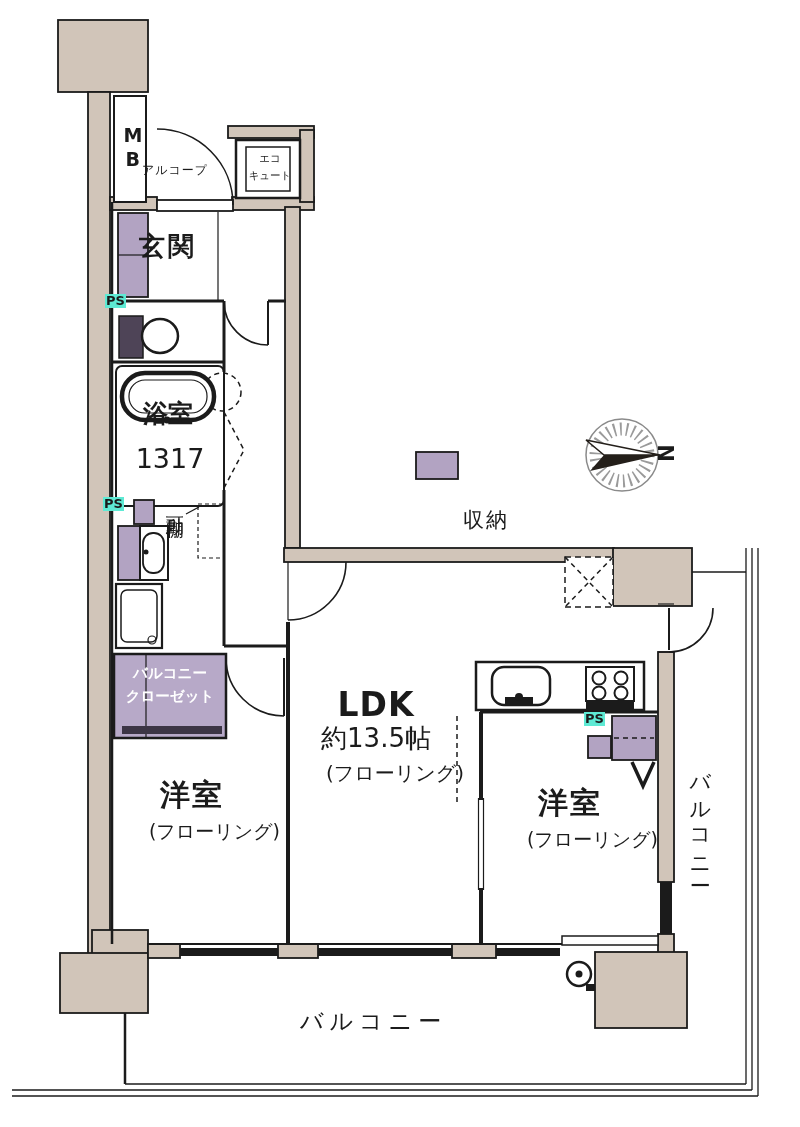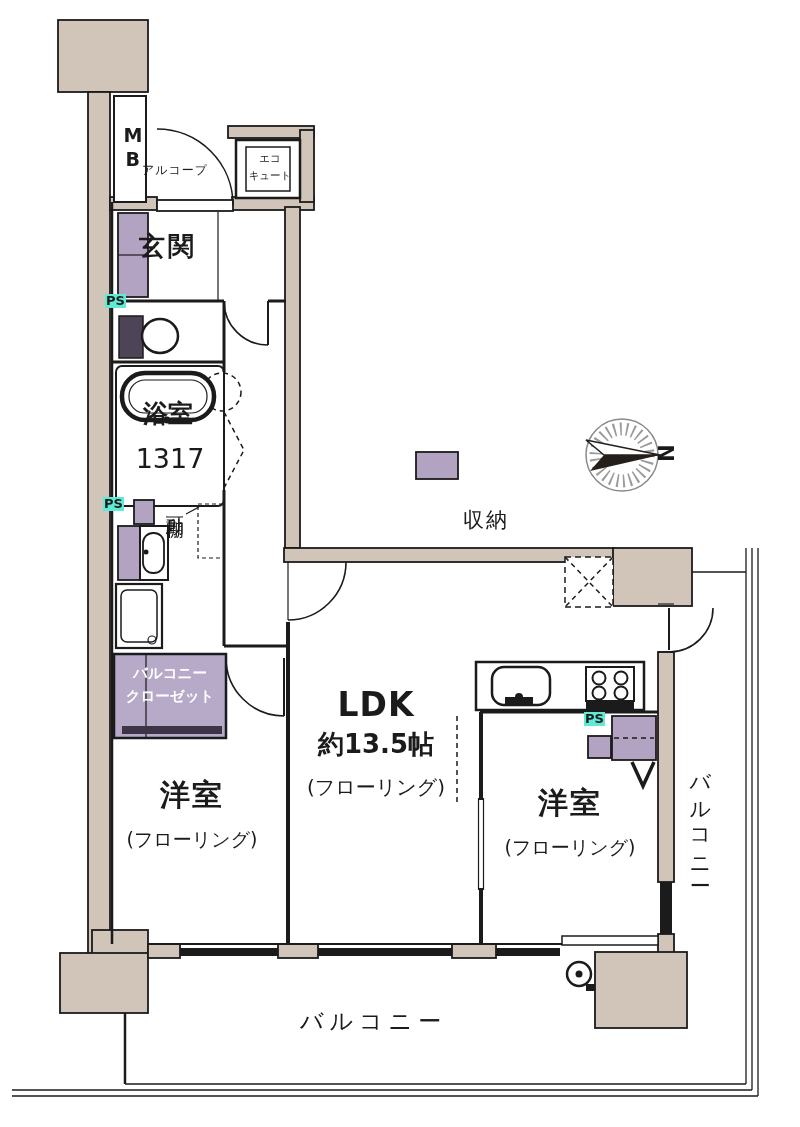--- a/index.html
+++ b/index.html
@@ -18,22 +18,22 @@
   .arc{stroke:var(--line);stroke-width:1.6;fill:none;}
   .dash-ln{stroke:var(--line);stroke-width:1.5;fill:none;stroke-dasharray:5 4;}
   .ring{fill:#fff;stroke:var(--line);stroke-width:2;}
   .win{fill:var(--line);}
   
   .lbl{position:absolute;white-space:nowrap;line-height:1.15;}
   .ctr{text-align:center;}
   .vert{writing-mode:vertical-rl;text-orientation:upright;}
   .ps{font-size:13px;font-weight:bold;background:#5eead4;padding:0 1px;line-height:1.1;}
   .roomname{font-size:30px;font-weight:700;letter-spacing:2px;}
-  .roomsize{font-size:25px;font-weight:700;margin-top:6px;}
-  .roomfloor{font-size:19px;margin-top:16px;}
+  .roomsize{font-size:25px;font-weight:400;margin-top:0;}
+  .roomfloor{font-size:19px;margin-top:8px;text-align:right;}
   .white-t{color:#fff;font-weight:bold;}
 </style>
 </head>
 <body>
 
 <div id="plan">
 
 <svg width="800" height="1127" viewBox="0 0 800 1127">
 
   <g stroke="#1b1b1b" stroke-width="1.3">

